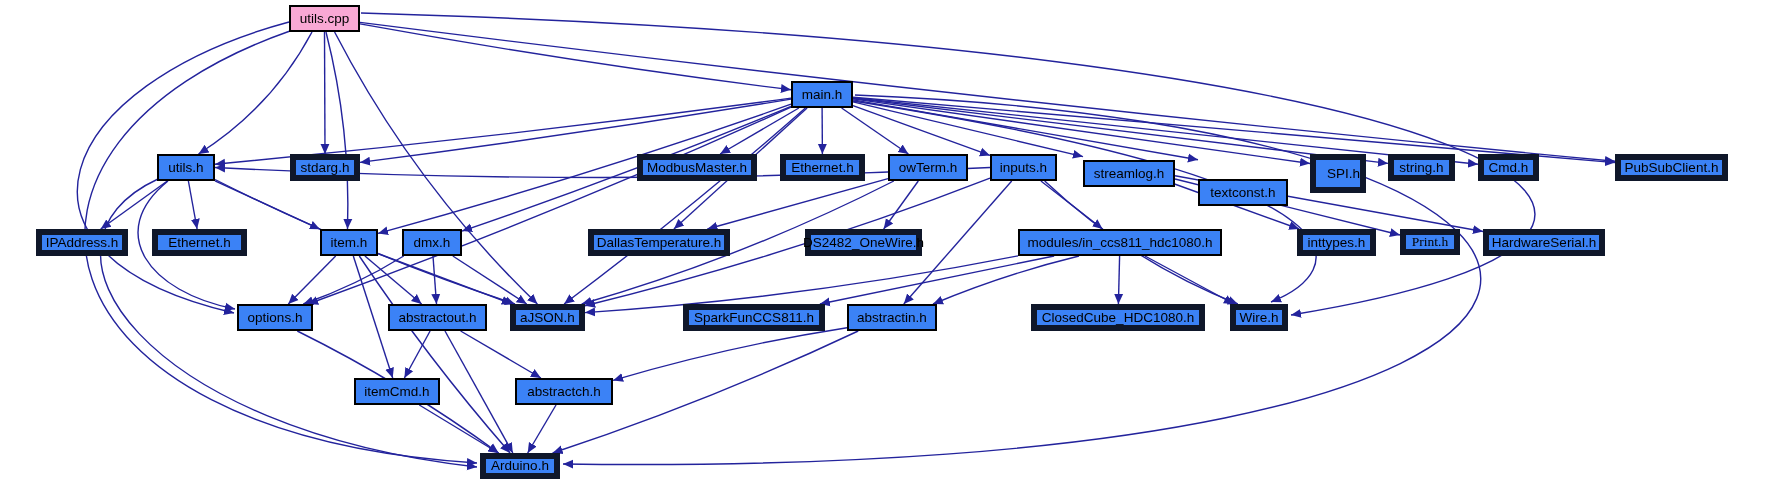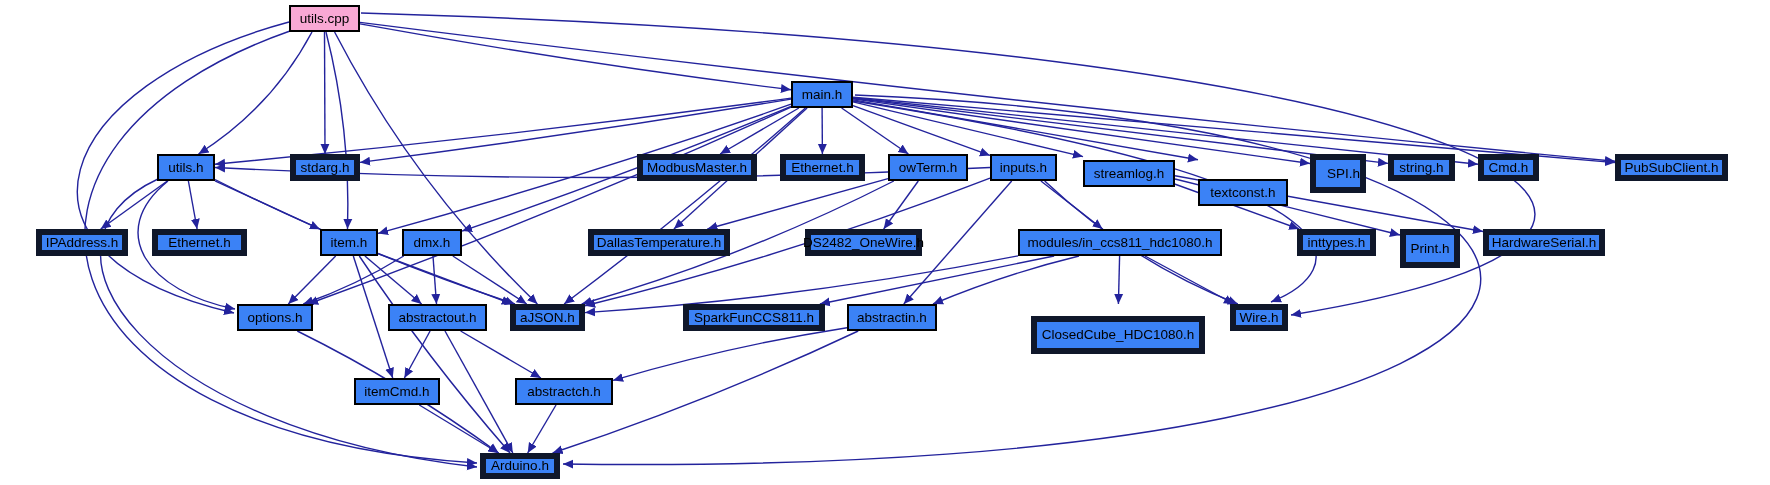--- a/index.html
+++ b/index.html
@@ -153,42 +153,42 @@
       </div>
       <div class="gnode external" style="left: 805px; top: 229px; width: 117px; height: 27px;">
         <span>DS2482_OneWire.h</span>
       </div>
       <div class="gnode internal" style="left: 1018px; top: 229px; width: 204px; height: 27px;">
         <span>modules/in_ccs811_hdc1080.h</span>
       </div>
       <div class="gnode external" style="left: 1297px; top: 229px; width: 79px; height: 27px;">
         <span>inttypes.h</span>
       </div>
-      <div class="gnode external" style="left: 1400px; top: 229px; width: 60px; height: 39px;">
+      <div class="gnode external" style="left: 1400px; top: 229px; width: 60px; height: 26px; font-family: Liberation Serif, serif;">
         <span>Print.h</span>
       </div>
       <div class="gnode external" style="left: 1483px; top: 229px; width: 122px; height: 27px;">
         <span>HardwareSerial.h</span>
       </div>
       <div class="gnode internal" style="left: 237px; top: 304px; width: 76px; height: 27px;">
         <span>options.h</span>
       </div>
       <div class="gnode internal" style="left: 388px; top: 304px; width: 99px; height: 27px;">
         <span>abstractout.h</span>
       </div>
       <div class="gnode external" style="left: 510px; top: 304px; width: 75px; height: 27px;">
         <span>aJSON.h</span>
       </div>
       <div class="gnode external" style="left: 683px; top: 304px; width: 142px; height: 27px;">
         <span>SparkFunCCS811.h</span>
       </div>
       <div class="gnode internal" style="left: 847px; top: 304px; width: 90px; height: 27px;">
         <span>abstractin.h</span>
       </div>
-      <div class="gnode external" style="left: 1031px; top: 316px; width: 174px; height: 38px; justify-content: center;">
+      <div class="gnode external" style="left: 1031px; top: 304px; width: 174px; height: 27px; justify-content: center;">
         <span>ClosedCube_HDC1080.h</span>
       </div>
       <div class="gnode external" style="left: 1230px; top: 304px; width: 58px; height: 27px;">
         <span>Wire.h</span>
       </div>
       <div class="gnode internal" style="left: 354px; top: 378px; width: 86px; height: 27px;">
         <span>itemCmd.h</span>
       </div>
       <div class="gnode internal" style="left: 515px; top: 378px; width: 98px; height: 27px;">
         <span>abstractch.h</span>

